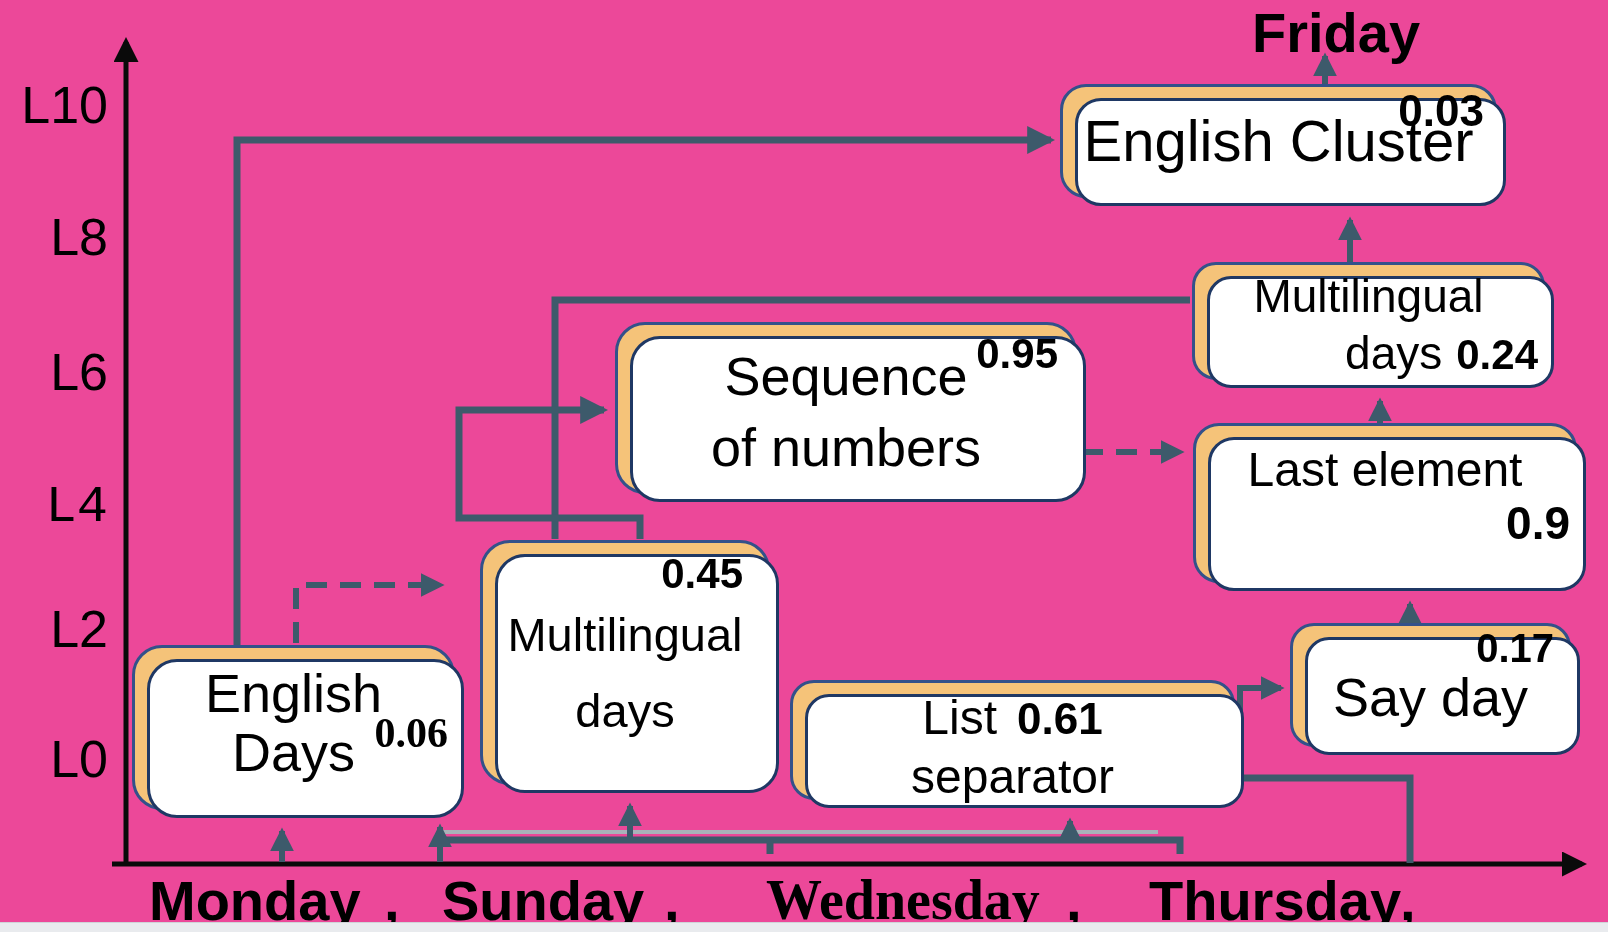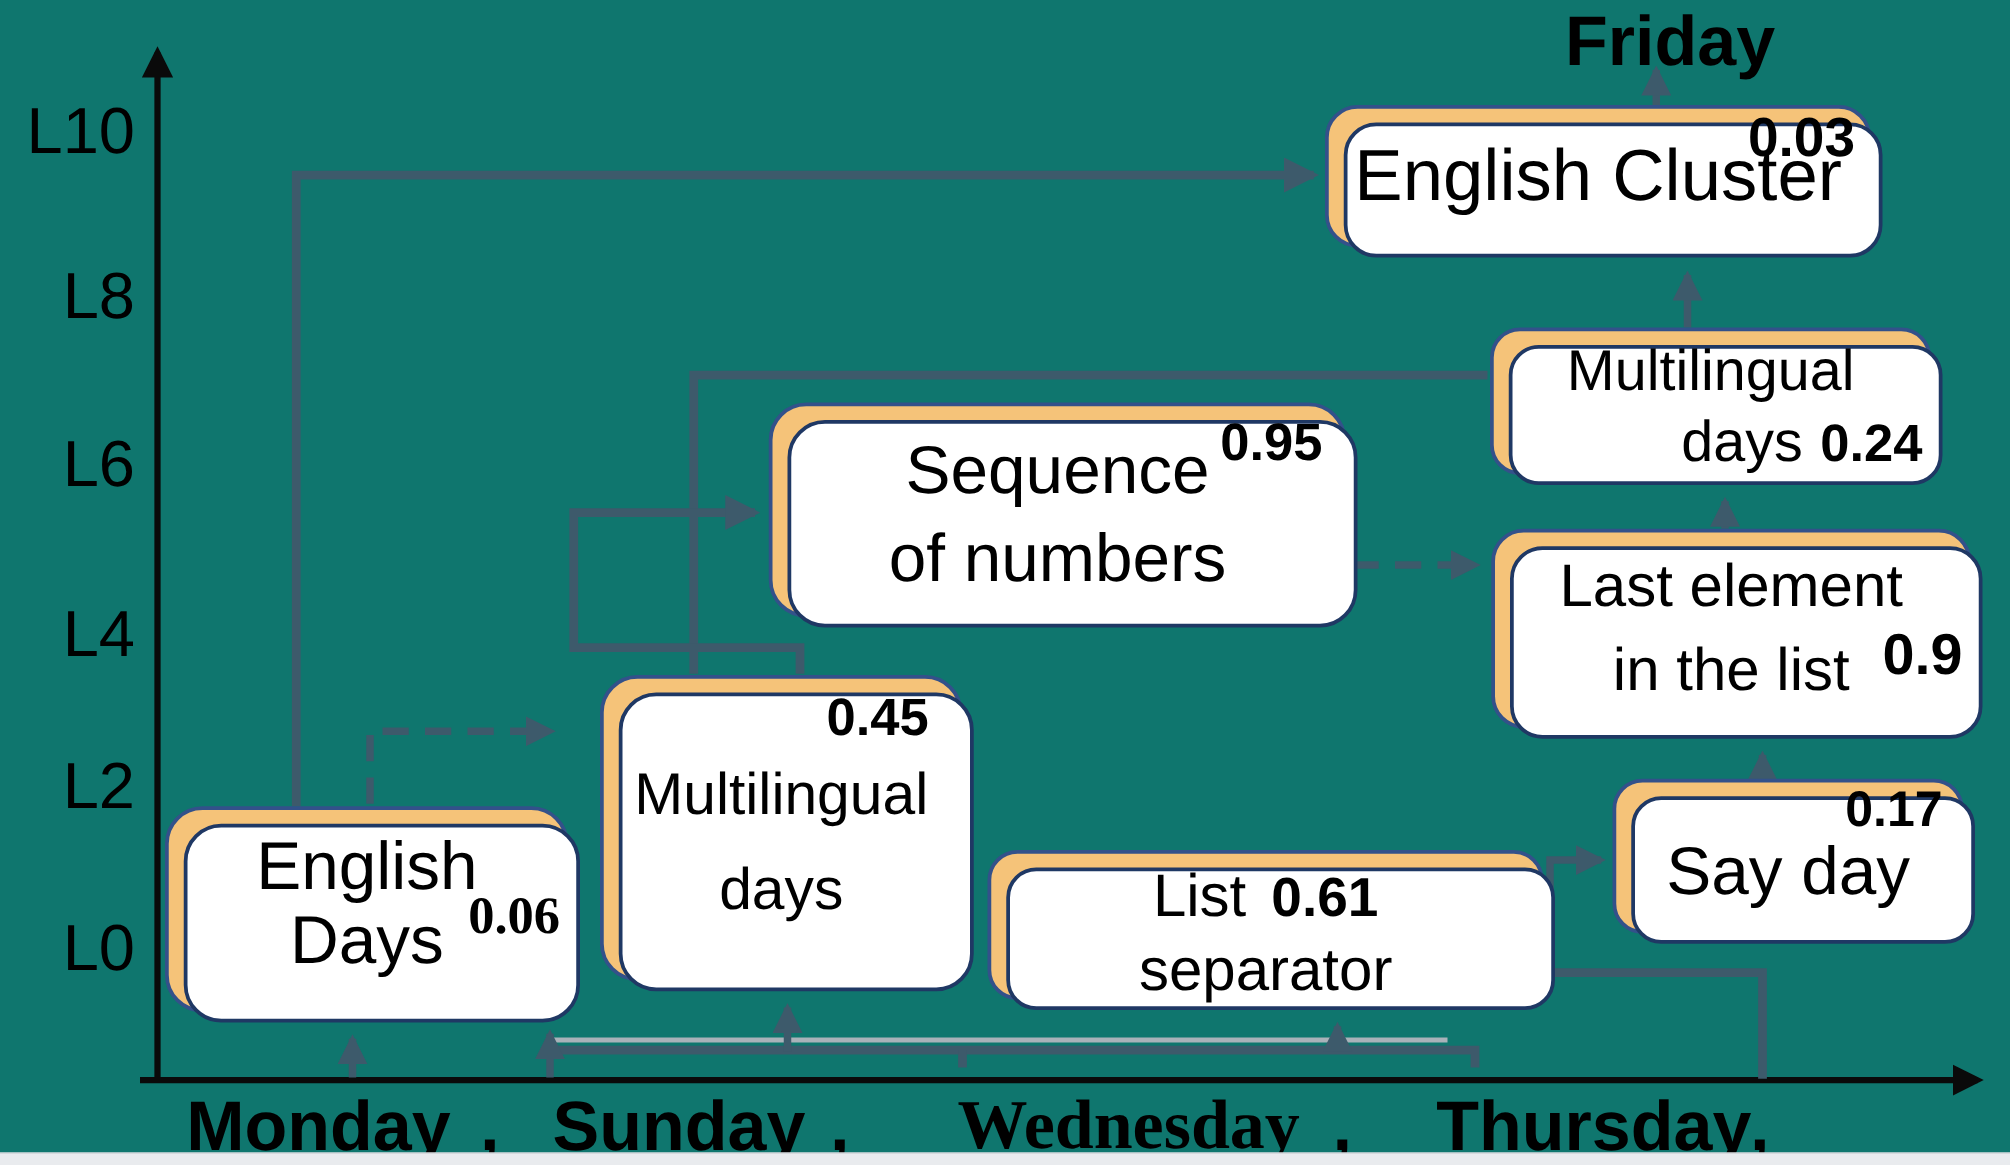--- a/index.html
+++ b/index.html
@@ -5,21 +5,21 @@
   :root{
     --node-fill:#f5c379;
     --node-border:#33518a;
     --shadow-border:#1f3864;
     --arrow:#3d5a6b;
     --axis:#0a0a0a;
     --guide:#a9b2b9;
   }
   html,body{margin:0;padding:0;background:#ffffff;}
   #stage{
-    position:relative;width:1608px;height:932px;background:#0f766e;overflow:hidden;
+    position:relative;width:1608px;height:932px;background:#ec4899;overflow:hidden;
     font-family:"Liberation Sans","DejaVu Sans",sans-serif;color:#000;
   }
   svg.wires{position:absolute;left:0;top:0;z-index:1;}
   svg.wires path{fill:none;}
   .wire{stroke:var(--arrow);stroke-width:7;}
   .wire-thin{stroke:var(--arrow);stroke-width:6;}
   .wire-dash{stroke:var(--arrow);stroke-width:6;stroke-dasharray:21 13;}
   .wire-axis{stroke:var(--axis);stroke-width:5;}
   .wire-guide{stroke:var(--guide);stroke-width:4;}
 
@@ -73,21 +73,21 @@
 
   #n-english-cluster{left:1060px;top:84px;width:437px;height:114px;font-size:58px;border-radius:26px;}
   #n-english-cluster::before{border-radius:26px;}
   #n-english-cluster .ln{line-height:108px;}
   #n-english-cluster .score{right:10px;top:0px;font-size:44px;}
 
   
   #friday{position:absolute;z-index:2;left:1252px;top:0px;font-size:56px;font-weight:bold;}
   .ylab{position:absolute;z-index:2;left:8px;width:100px;text-align:right;font-size:52px;}
   .ylab.l10{top:75px;} .ylab.l8{top:207px;} .ylab.l6{top:342px;}
-  .ylab.l4{top:478px;} .ylab.l2{top:599px;} .ylab.l0{top:729px;}
+  .ylab.l4{top:478px;font-family:Liberation Mono, monospace;} .ylab.l2{top:599px;} .ylab.l0{top:729px;}
   .xlab{position:absolute;z-index:2;top:868px;font-size:56px;font-weight:bold;white-space:nowrap;}
   .xlab.t0{left:149px;} .xlab.t1{left:384px;} .xlab.t2{left:442px;} .xlab.t3{left:664px;}
   .xlab.t4{left:766px;font-family:Liberation Serif, serif;} .xlab.t5{left:1066px;} .xlab.t6{left:1149px;} .xlab.t7{left:1400px;}
 
   #bottom-strip{position:absolute;left:0;top:922px;width:1608px;height:10px;
     background:#e9ebee;border-top:1px solid #d0d4d8;z-index:3;}
 </style>
 </head>
 <body>
 
@@ -171,21 +171,20 @@
   </div>
 
   <div class="node" id="n-say-day">
     <span class="score abs">0.17</span>
     <div class="ln">Say day</div>
   </div>
 
   <div class="node" id="n-last-element">
     <span class="score abs">0.9</span>
     <div class="ln">Last element</div>
-    <div class="ln">in the list</div>
   </div>
 
   <div class="node" id="n-mult-upper">
     <div class="ln">Multilingual</div>
     <div class="ln row2"><span>days</span><span class="score">0.24</span></div>
   </div>
 
   <div class="node" id="n-english-cluster">
     <span class="score abs">0.03</span>
     <div class="ln">English Cluster</div>

